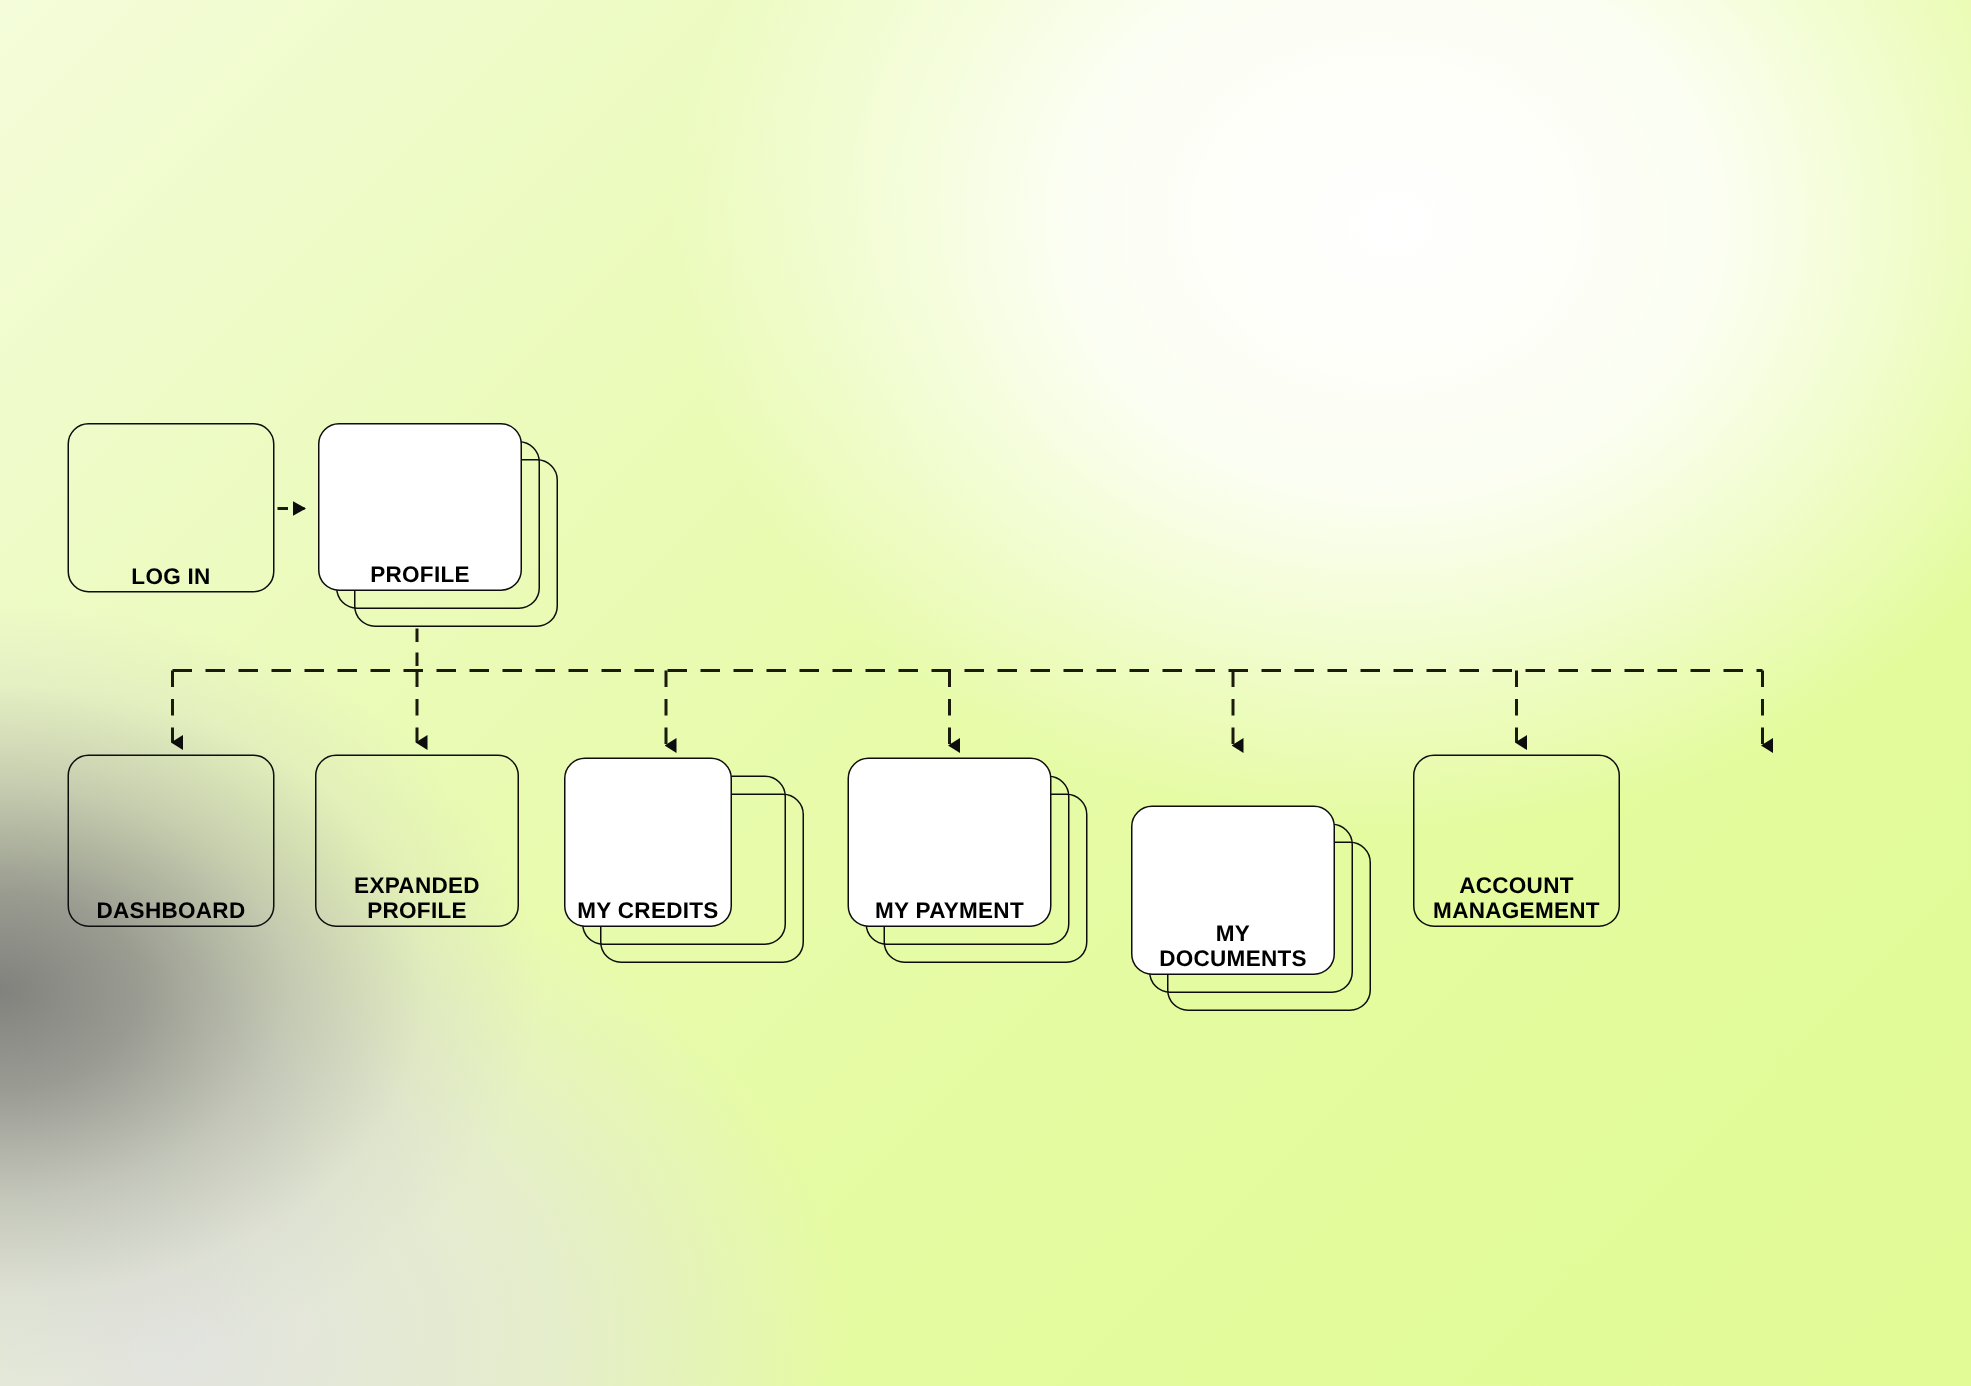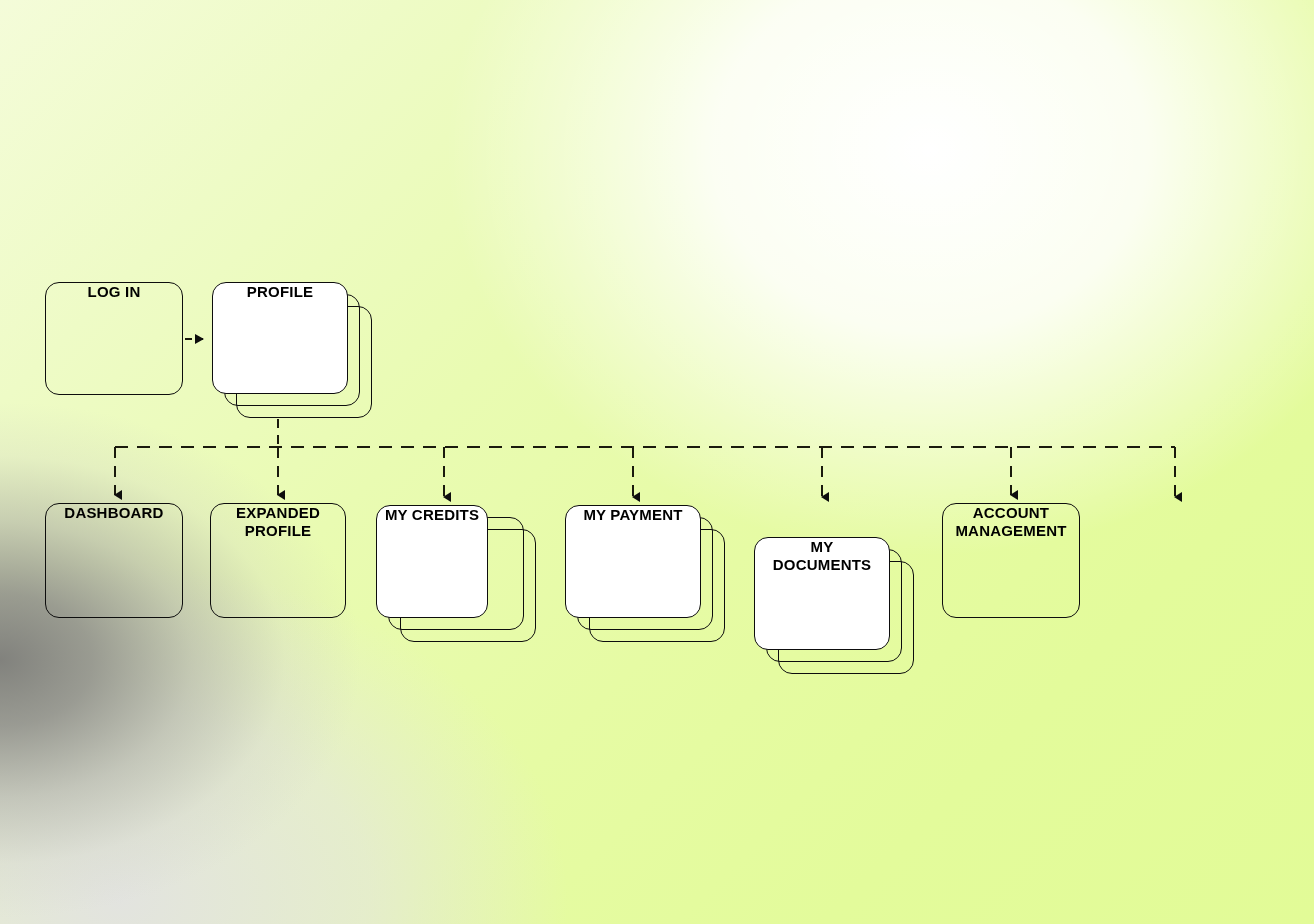--- a/index.html
+++ b/index.html
@@ -71,21 +71,21 @@
   }
 
   .card.back {
     background: transparent;
   }
 
   .card.front {
     left: 0;
     top: 0;
     display: flex;
-    align-items: flex-start;
+    align-items: flex-end;
     justify-content: center;
     text-align: center;
   }
 
   .card.front.filled  { background: #ffffff; }
   .card.front.clear   { background: transparent; }
 
   .node-label {
     font-size: 15px;
     font-weight: bold;

